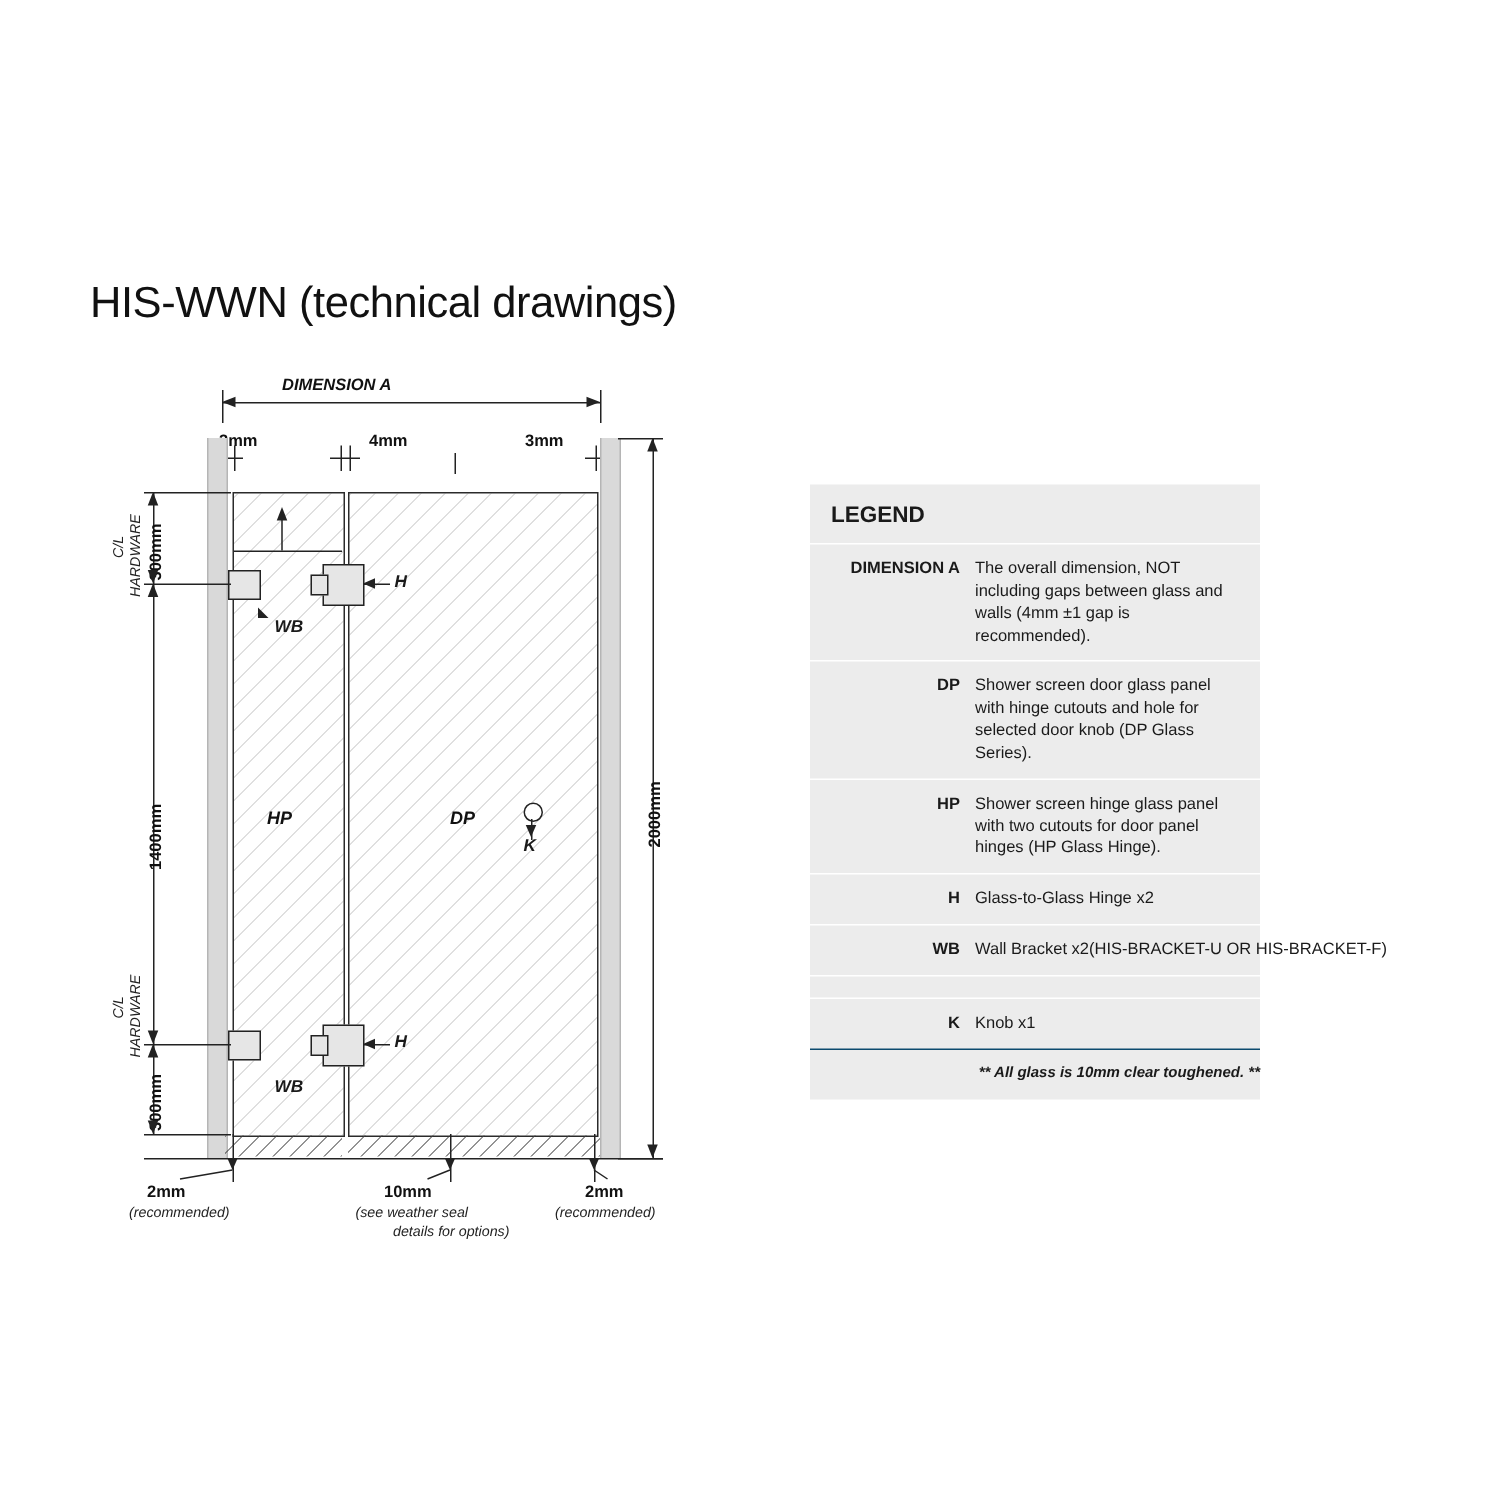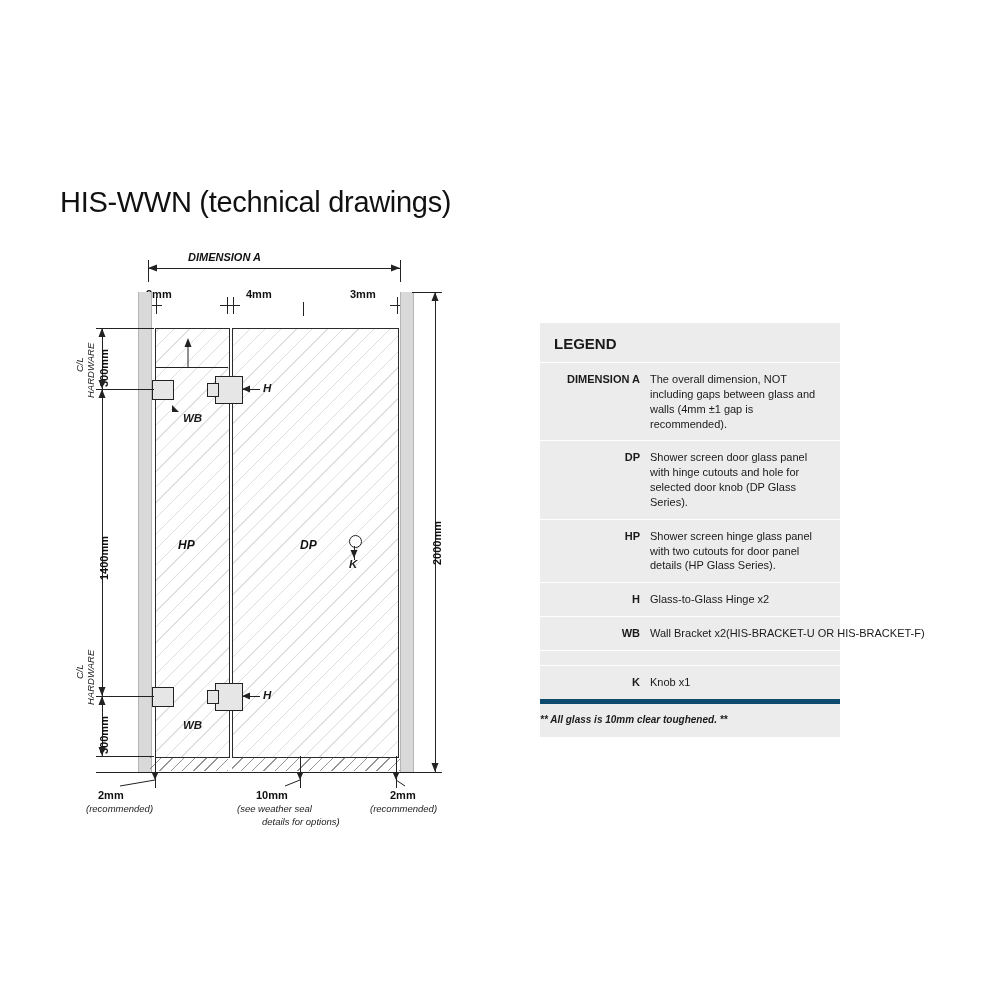--- a/index.html
+++ b/index.html
@@ -175,23 +175,23 @@
   }
   .legend-row .val {
     flex: 1;
     line-height: 1.35;
     font-size: 11px;
     padding-right: 4px;
   }
   .legend-row.wide .val { white-space: nowrap; }
   .legend-row.spacer { height: 14px; padding: 0; }
   .legend-foot {
-    border-top: 5px solid #0c4a6e;
+    border-top: 1px solid #0c4a6e;
     padding: 10px 0 12px 0;
-    text-align: left;
+    text-align: right;
     font-size: 10px;
     font-style: italic;
     font-weight: bold;
   }
 </style>
 </head>
 <body>
 
 <div class="page-title">HIS-WWN (technical drawings)</div>
 
@@ -331,21 +331,21 @@
     <div class="val">The overall dimension, NOT including gaps between glass and walls (4mm ±1 gap is recommended).</div>
   </div>
 
   <div class="legend-row">
     <div class="key">DP</div>
     <div class="val">Shower screen door glass panel with hinge cutouts and hole for selected door knob (DP Glass Series).</div>
   </div>
 
   <div class="legend-row">
     <div class="key">HP</div>
-    <div class="val">Shower screen hinge glass panel with two cutouts for door panel details (HP Glass Series).</div>
+    <div class="val">Shower screen hinge glass panel with two cutouts for door panel hinges (HP Glass Hinge).</div>
   </div>
 
   <div class="legend-row">
     <div class="key">H</div>
     <div class="val">Glass-to-Glass Hinge x2</div>
   </div>
 
   <div class="legend-row wide">
     <div class="key">WB</div>
     <div class="val">Wall Bracket x2(HIS-BRACKET-U OR HIS-BRACKET-F)</div>

